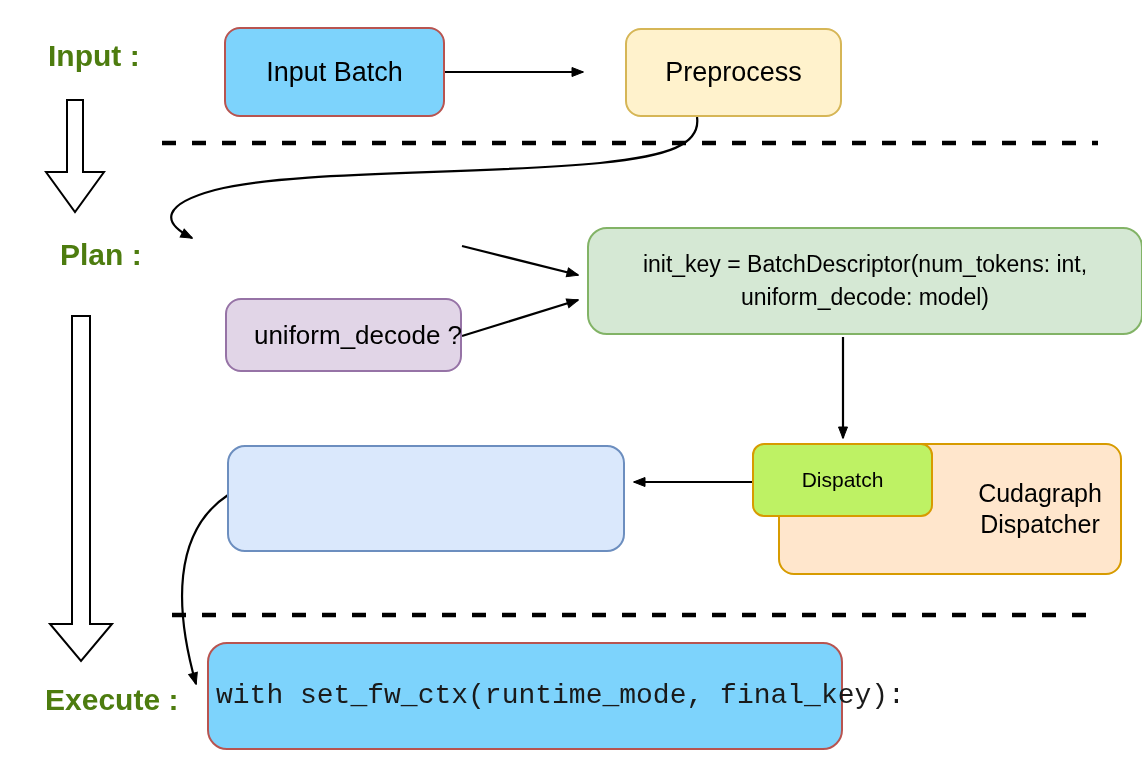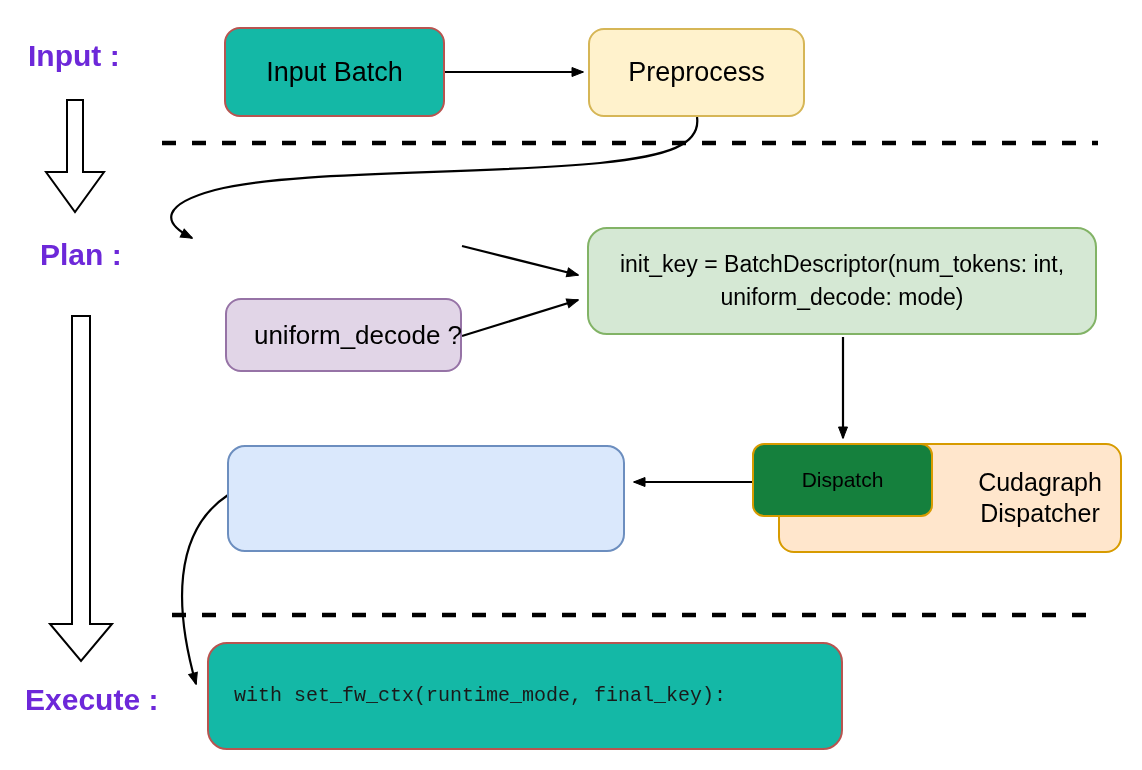--- a/index.html
+++ b/index.html
@@ -7,57 +7,58 @@
     position:relative;
     width:1142px;height:770px;
     background:#ffffff;
     font-family:"Liberation Sans","DejaVu Sans",sans-serif;
     color:#000;
     overflow:hidden;
   }
   svg.overlay{position:absolute;left:0;top:0;width:1142px;height:770px;z-index:0;}
   .stage-label{
     position:absolute;z-index:2;
-    font-weight:700;font-size:30px;line-height:32px;color:#6d28d9;
+    font-weight:700;font-size:30px;line-height:32px;color:#4d7c0f;
     white-space:nowrap;
+    margin-left:20px;
   }
   .node{
     position:absolute;z-index:1;box-sizing:border-box;
     display:flex;flex-direction:column;align-items:center;justify-content:center;
     border:2px solid #000;border-radius:16px;
     text-align:center;white-space:nowrap;
   }
   .node span{display:block;}
   
-  .red    {background:#14b8a6;border-color:#b85450;}
-  .yellow {background:#fff2cc;border-color:#d6b656;}
+  .red    {background:#7dd3fc;border-color:#b85450;}
+  .yellow {background:#fff2cc;border-color:#d6b656;margin-left:37px;}
   .purple {background:#e1d5e7;border-color:#9673a6;}
   .green  {background:#d5e8d4;border-color:#82b366;}
   .orange {background:#ffe6cc;border-color:#d79b00;}
-  .peach  {background:#15803d;border-color:#d79b00;}
+  .peach  {background:#bef264;border-color:#d79b00;}
   .blue   {background:#dae8fc;border-color:#6c8ebf;}
 
   .n-input-batch   {left:224px;top:27px;width:221px;height:90px;font-size:27px;}
   .n-preprocess    {left:588px;top:28px;width:217px;height:89px;font-size:27px;}
   .n-cg-padding    {left:225px;top:210px;width:237px;height:72px;font-size:27px;}
   .n-uniform-decode{left:225px;top:298px;width:237px;height:74px;font-size:26px;padding-left:29px;}
-  .n-init-key      {left:587px;top:227px;width:510px;height:108px;font-size:23px;line-height:33px;border-radius:20px;}
-  .n-dispatcher    {left:778px;top:443px;width:344px;height:110px;border-radius:16px;}
+  .n-init-key      {left:587px;top:227px;width:556px;height:108px;font-size:23px;line-height:33px;border-radius:20px;}
+  .n-dispatcher    {left:778px;top:443px;width:344px;height:132px;border-radius:16px;}
   .n-dispatch      {left:752px;top:443px;width:181px;height:74px;font-size:21px;border-radius:12px;z-index:2;}
   .dispatcher-label{
     position:absolute;left:180px;top:0;right:0;bottom:0;
     display:flex;flex-direction:column;align-items:center;justify-content:center;
     font-size:25px;line-height:31px;
   }
   .n-runtime       {left:227px;top:445px;width:398px;height:107px;font-size:20px;line-height:32px;border-radius:18px;}
   .n-execute-code  {
     left:207px;top:642px;width:636px;height:108px;border-radius:20px;
     font-family:"Liberation Mono","DejaVu Sans Mono",monospace;
-    font-size:20px;line-height:34px;color:#1a1a1a;
-    align-items:flex-start;padding-left:25px;justify-content:center;
+    font-size:28px;line-height:34px;color:#1a1a1a;
+    align-items:flex-start;padding-left:7px;justify-content:center;
     white-space:pre;text-align:left;
   }
 </style>
 </head>
 <body>
 
 <div class="canvas">
 
   <svg class="overlay" viewBox="0 0 1142 770" xmlns="http://www.w3.org/2000/svg">
     <defs>
@@ -93,21 +94,21 @@
     <span>Preprocess</span>
   </div>
 
 
   <div class="node purple n-uniform-decode">
     <span>uniform_decode ?</span>
   </div>
 
   <div class="node green n-init-key">
     <span>init_key = BatchDescriptor(num_tokens: int,</span>
-    <span>uniform_decode: mode)</span>
+    <span>uniform_decode: model)</span>
   </div>
 
   <div class="node orange n-dispatcher">
     <div class="dispatcher-label">
       <span>Cudagraph</span>
       <span>Dispatcher</span>
     </div>
   </div>
 
   <div class="node peach n-dispatch">

